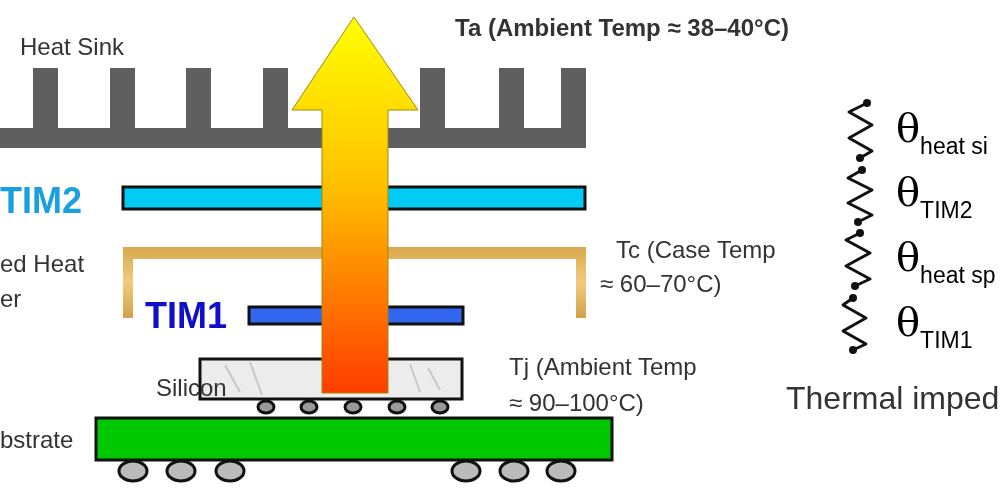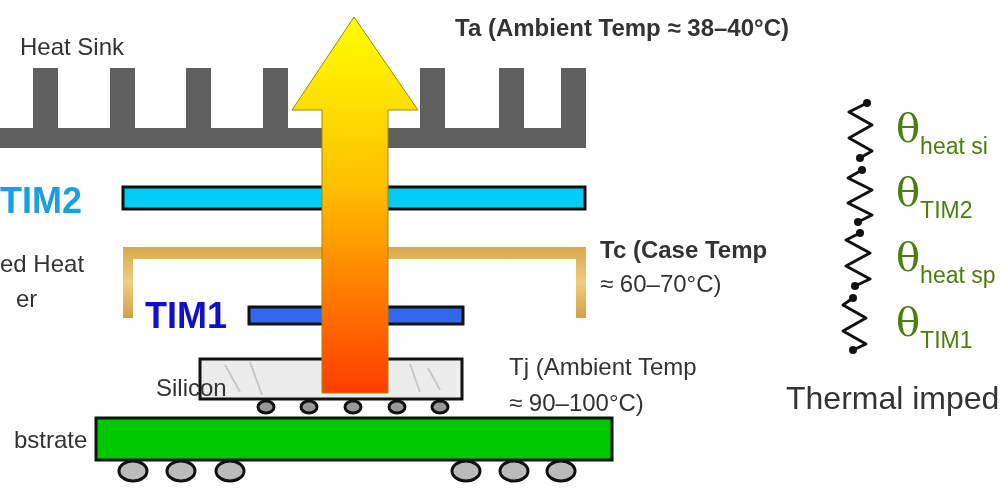--- a/index.html
+++ b/index.html
@@ -1,20 +1,20 @@
 <!DOCTYPE html>
 <html><head>
 <meta charset="utf-8">
 <style>
   html, body { margin: 0; padding: 0; background: #ffffff; }
   body { width: 1000px; height: 500px; position: relative; overflow: hidden;
          font-family: "Liberation Sans", sans-serif; color: #333333; }
   .label { position: absolute; font-size: 24px; color: #333333; white-space: nowrap; line-height: 1; }
   .tim-label { position: absolute; font-weight: bold; font-size: 36px; line-height: 1; white-space: nowrap; }
-  .theta-row { position: absolute; left: 896px; white-space: nowrap; color: #4d7c0f; }
+  .theta-row { position: absolute; left: 896px; white-space: nowrap; color: #000000; }
   .theta-sym { font-family: "DejaVu Serif", serif; font-size: 40px; line-height: 1; }
   .theta-sub { font-size: 23px; position: relative; top: 12px; }
   svg { position: absolute; left: 0; top: 0; }
 </style>
 </head>
 <body>
 
 <svg width="1000" height="500" viewBox="0 0 1000 500">
   <defs>
     <linearGradient id="heatGrad" x1="0" y1="0" x2="0" y2="1">
@@ -88,31 +88,31 @@
     <circle cx="853" cy="298" r="4"></circle>
     <circle cx="853" cy="350" r="4"></circle>
   </g>
 </svg>
 
 <div class="label" style="left:20px; top:35px;">Heat Sink</div>
 <div class="label" style="left:455px; top:16px;font-weight:bold;">Ta (Ambient Temp ≈ 38–40°C)</div>
 
 <div class="tim-label" style="left:0px; top:183px; color:#1aa0e0;">TIM2</div>
 <div class="label" style="left:0px; top:252px;">ed Heat</div>
-<div class="label" style="left:0px; top:287px;margin-left:16px;">er</div>
+<div class="label" style="left:0px; top:287px;">er</div>
 <div class="tim-label" style="left:145px; top:298px; color:#1010cc;">TIM1</div>
 
-<div class="label" style="left:600px; top:238px;font-weight:bold;">Tc (Case Temp</div>
+<div class="label" style="left:616px; top:238px;">Tc (Case Temp</div>
 <div class="label" style="left:600px; top:272px;">≈ 60–70°C)</div>
 
 <div class="label" style="left:156px; top:376px;">Silicon</div>
 <div class="label" style="left:509px; top:355px;">Tj (Ambient Temp</div>
 <div class="label" style="left:509px; top:391px;">≈ 90–100°C)</div>
 
-<div class="label" style="left:0px; top:428px;padding-left:14px;">bstrate</div>
+<div class="label" style="left:0px; top:428px;">bstrate</div>
 
 <div class="theta-row" style="top:108px;">
   <span class="theta-sym">θ</span><span class="theta-sub">heat si</span>
 </div>
 <div class="theta-row" style="top:172px;">
   <span class="theta-sym">θ</span><span class="theta-sub">TIM2</span>
 </div>
 <div class="theta-row" style="top:237px;text-align:center;">
   <span class="theta-sym">θ</span><span class="theta-sub">heat sp</span>
 </div>

